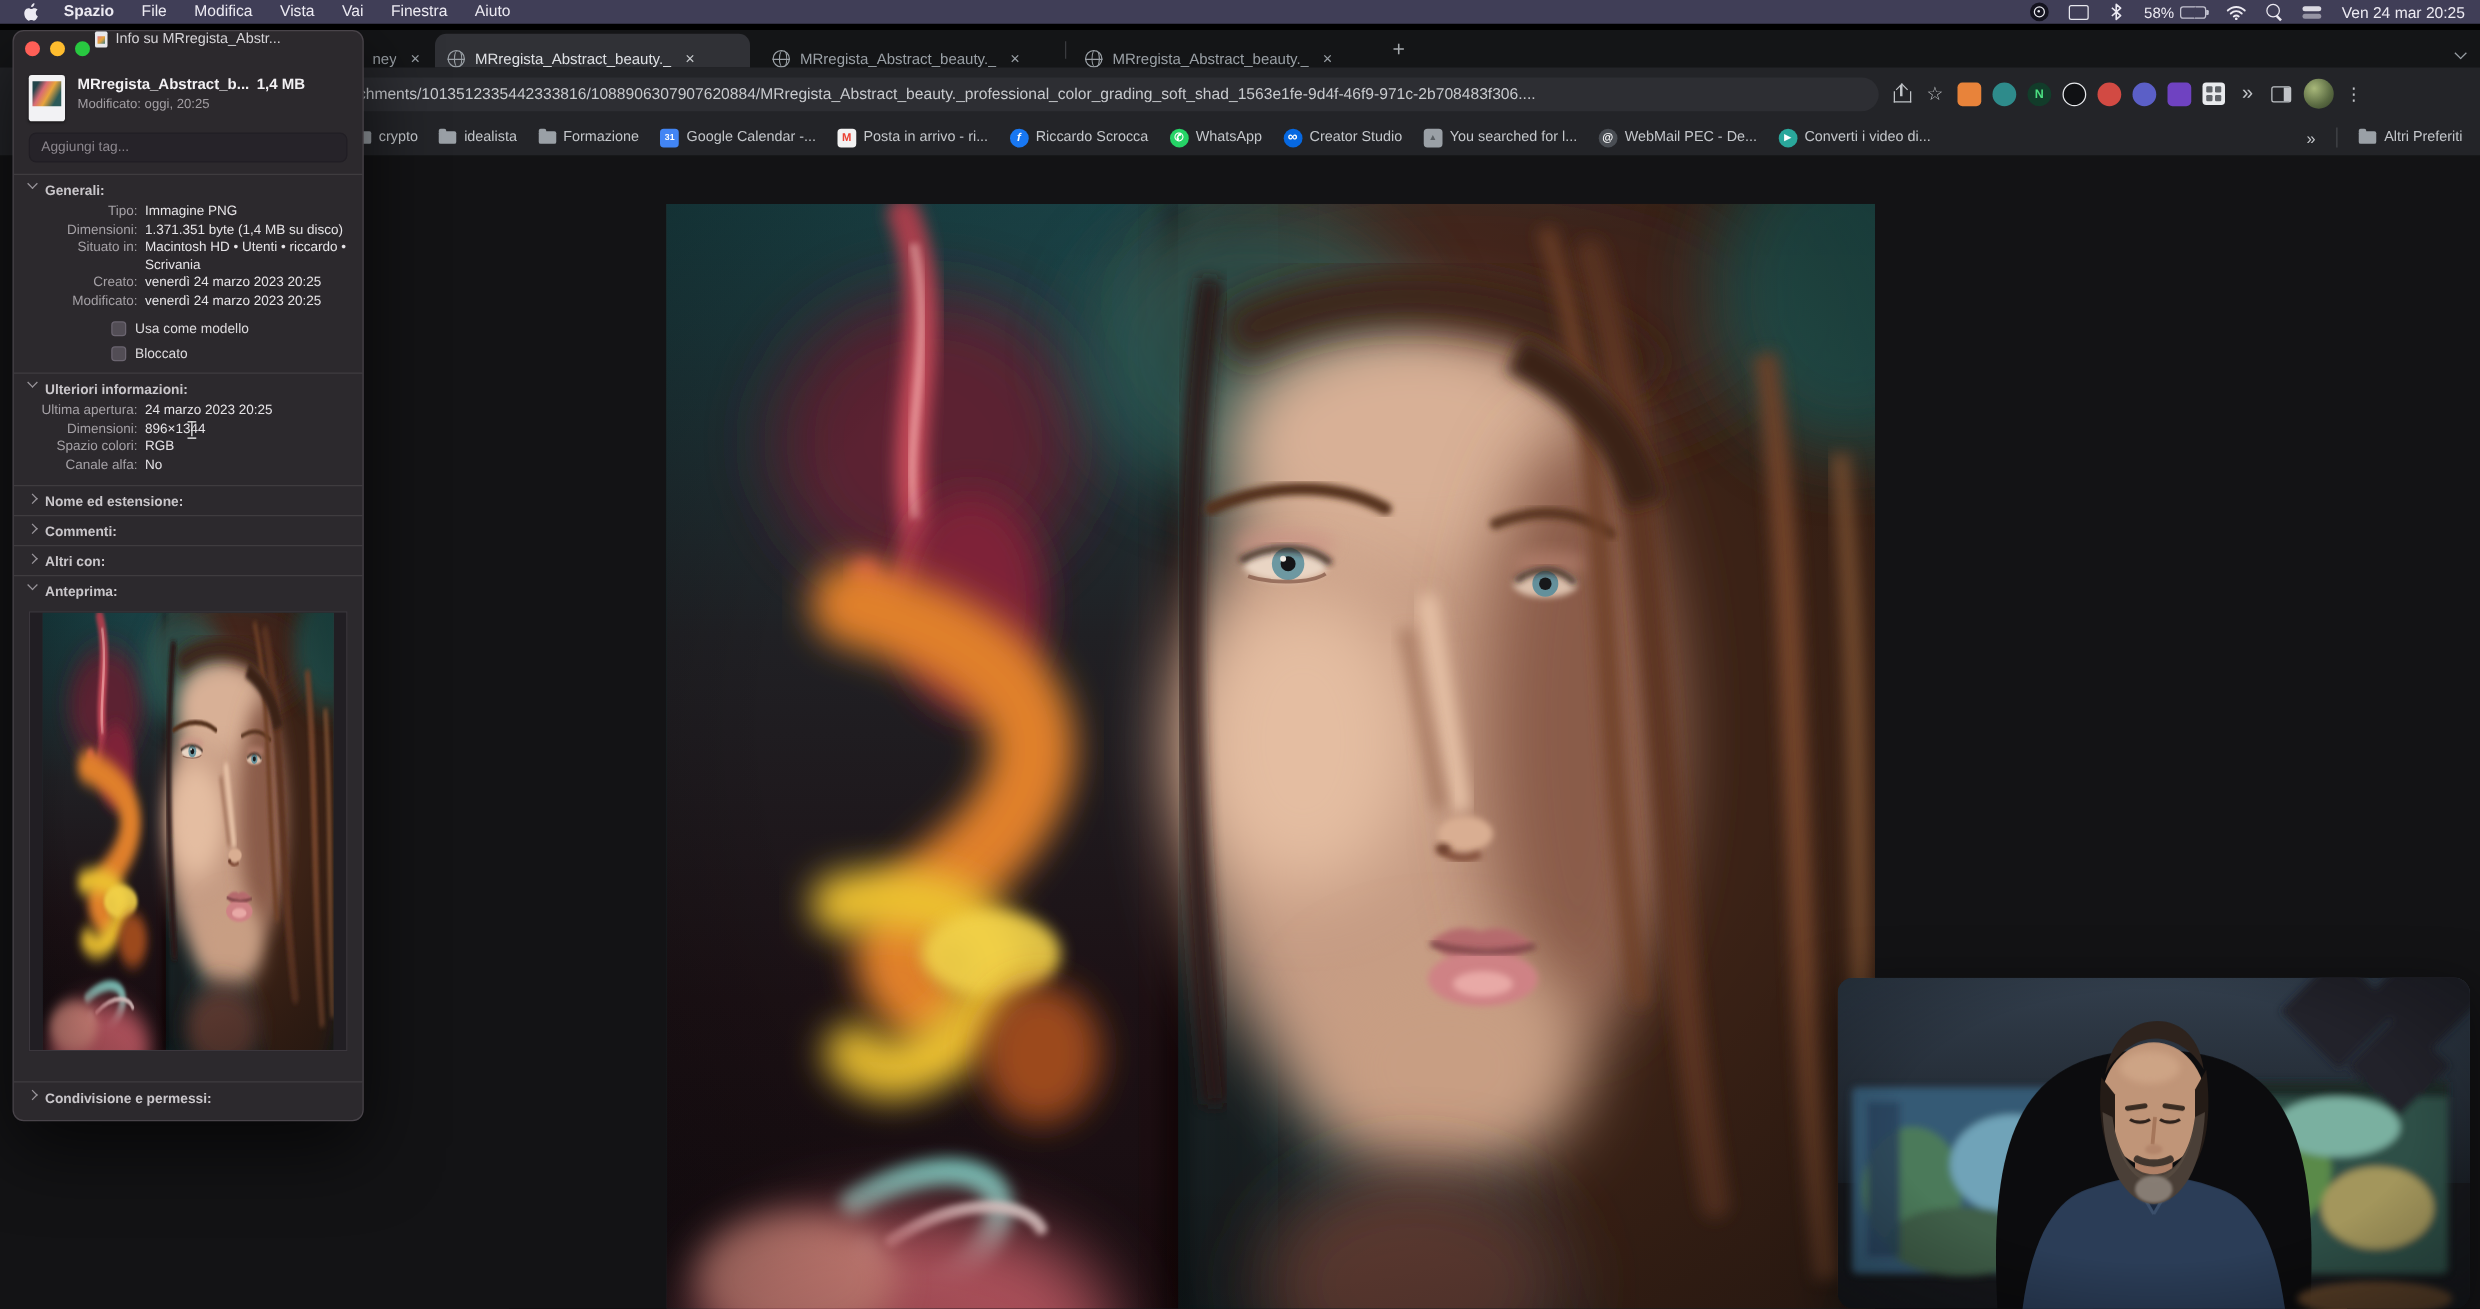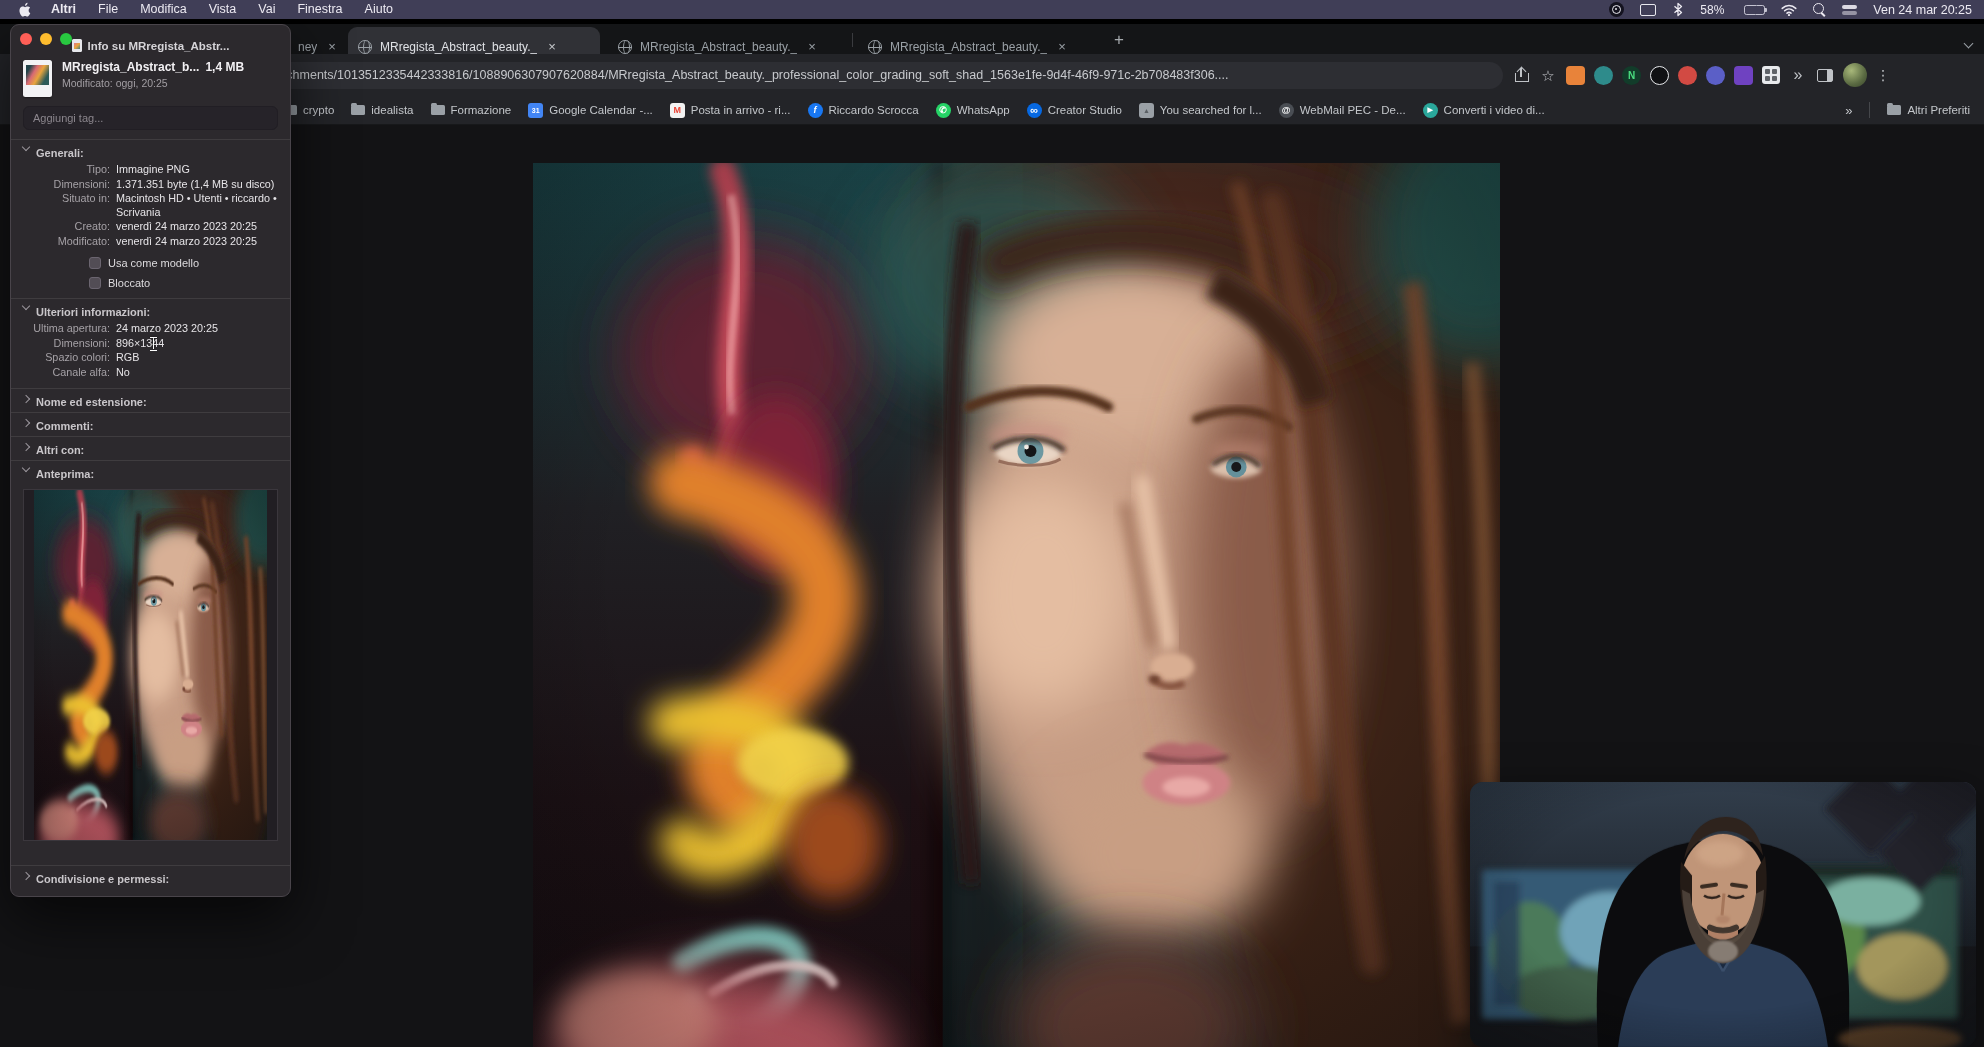--- a/index.html
+++ b/index.html
@@ -8,21 +8,21 @@
 
 .menubar{position:absolute;left:0;top:0;right:0;height:19px;background:#403e57;display:flex;align-items:center;padding:0 12px;color:#eceaf2;font-size:12.5px;z-index:20}
 .apple{width:14px;height:16px;display:flex;align-items:center;margin:0 8px 0 6px}
 .mitem{padding:0 11px;line-height:19px}
 .mitem.finder{font-weight:700}
 .mstatus{margin-left:auto;display:flex;align-items:center;gap:16px}
 .rec-icon{width:15px;height:15px;border-radius:50%;background:#14131f;display:flex;align-items:center;justify-content:center}
 .rec-icon i{width:9px;height:9px;border:1.5px solid #e8e8ee;border-radius:50%;display:block;position:relative}
 .rec-icon i::after{content:"";position:absolute;left:2px;top:2px;width:2px;height:2px;background:#e8e8ee;border-radius:50%}
 .disp-icon{width:16px;height:12px;border:1.5px solid #e8e8ee;border-radius:2px}
-.batt-wrap{display:flex;align-items:center;gap:20px;font-size:12px}
+.batt-wrap{display:flex;align-items:center;gap:5px;font-size:12px}
 .batt{width:21px;height:10px;border:1px solid rgba(240,240,250,.75);border-radius:2.5px;position:relative;padding:1px}
 .batt::after{content:"";position:absolute;right:-3px;top:2.5px;width:2px;height:4px;background:rgba(240,240,250,.75);border-radius:0 1px 1px 0}
 .batt .lvl{height:100%;width:58%;background:#f2f2f8;border-radius:1px}
 .batt .bolt{position:absolute;left:7px;top:-1px;width:7px;height:11px;background:#403e57;clip-path:polygon(60% 0,20% 58%,48% 58%,40% 100%,80% 42%,52% 42%)}
 .search-icon{width:13px;height:13px;position:relative}
 .search-icon::before{content:"";position:absolute;left:0;top:0;width:9px;height:9px;border:1.6px solid #eceaf2;border-radius:50%}
 .search-icon::after{content:"";position:absolute;left:9px;top:9px;width:5px;height:1.6px;background:#eceaf2;transform:rotate(45deg);transform-origin:0 0}
 .cc-icon{width:15px;height:11px;display:flex;flex-direction:column;gap:2px;justify-content:center}
 .cc-icon i{display:block;height:4px;border-radius:2px;background:rgba(236,234,242,.9)}
 .cc-icon i:first-child{width:15px}.cc-icon i:last-child{width:15px;opacity:.55}
@@ -68,21 +68,21 @@
 .fav.round{border-radius:50%}
 .bm-spacer{flex:1}
 .overflow-g{color:#c3c6ca;font-size:13px}
 .bmsep{width:1px;height:16px;background:#45474b}
 
 .content{position:absolute;top:101px;left:0;right:0;bottom:0;background:#131315;overflow:hidden}
 .artwork{position:absolute;left:533px;top:38px;width:967px;height:908px;overflow:hidden}
 .artwork svg{display:block}
 
 .infowin{position:absolute;left:10px;top:24px;width:281px;height:873px;background:#2c292d;border:1px solid #49444a;border-radius:9px;box-shadow:0 22px 60px rgba(0,0,0,.65);z-index:5;display:flex;flex-direction:column;color:#e6e4e7;overflow:hidden}
-.wtitle{height:27px;display:flex;align-items:flex-end;justify-content:center;gap:6px;font-size:11.5px;font-weight:700;color:#d6d4d8;position:relative;flex:none}
+.wtitle{height:27px;display:flex;align-items:flex-start;justify-content:center;gap:6px;font-size:11.5px;font-weight:400;color:#d6d4d8;position:relative;flex:none}
 .lights{position:absolute;left:9px;top:8px;display:flex;gap:8px}
 .light{width:12px;height:12px;border-radius:50%}
 .doc-icon{width:10px;height:13px;background:#e8e8ec;border-radius:1.5px;position:relative;flex:none}
 .doc-icon::after{content:"";position:absolute;left:2px;top:4px;right:2px;height:6px;background:linear-gradient(135deg,#e2798a,#e8a43c,#3f7f86)}
 .fheader{display:flex;gap:10px;padding:8px 12px 4px;align-items:flex-start;flex:none}
 .fthumb{width:29px;height:37px;background:#f2f2f4;border-radius:2.5px;position:relative;flex:none;box-shadow:0 1px 2px rgba(0,0,0,.4)}
 .fthumb::after{content:"";position:absolute;left:3px;top:5px;right:3px;height:20px;background:linear-gradient(120deg,#23444a 15%,#d86a74 35%,#e8a43c 55%,#2c5a58 80%)}
 .fmeta{flex:1;min-width:0}
 .fnamerow{display:flex;justify-content:flex-start;gap:6px;font-size:12px;font-weight:700;color:#f2f0f3}
 .fmod{font-size:10.5px;color:#a29ea3;margin-top:3px}
@@ -248,21 +248,21 @@
 </symbol>
 </defs>
 </svg>
 
 <div class="menubar">
   <span class="apple">
     <svg viewBox="0 0 17 20" width="13" height="16">
         <path d="M13.9 10.6c0-2.2 1.8-3.3 1.9-3.4-1-1.5-2.6-1.7-3.2-1.7-1.4-.1-2.7.8-3.4.8-.7 0-1.8-.8-2.9-.8C4.8 5.5 3.4 6.4 2.6 7.8c-1.5 2.6-.4 6.5 1.1 8.6.7 1 1.6 2.2 2.7 2.1 1.1 0 1.5-.7 2.8-.7s1.7.7 2.9.7c1.2 0 2-1 2.7-2.1.9-1.2 1.2-2.4 1.2-2.5-.1 0-2.1-.9-2.1-3.3zM11.6 3.1c.6-.7 1-1.7.9-2.7-.9 0-1.9.6-2.5 1.3-.6.6-1 1.6-.9 2.6 1 .1 1.9-.5 2.5-1.2z" fill="#eceaf2"></path>
       </svg>
   </span>
-  <span class="mitem finder">Altri</span>
+  <span class="mitem finder">Spazio</span>
   <span class="mitem">File</span>
   <span class="mitem">Modifica</span>
   <span class="mitem">Vista</span>
   <span class="mitem">Vai</span>
   <span class="mitem">Finestra</span>
   <span class="mitem">Aiuto</span>
   <span class="mstatus">
     <span class="rec-icon">
         <i></i>
       </span>

